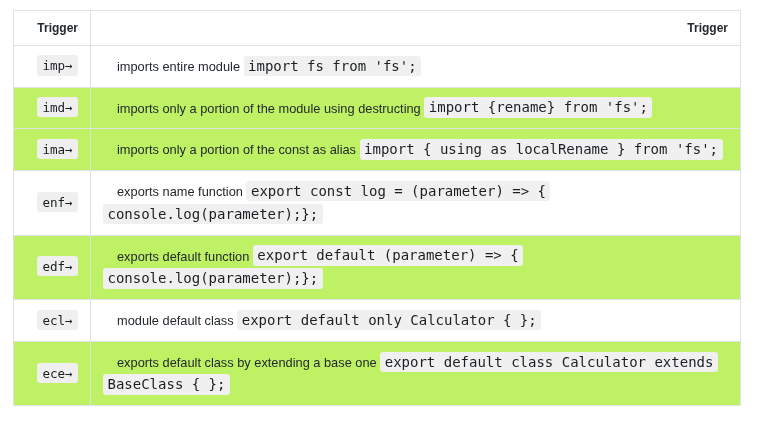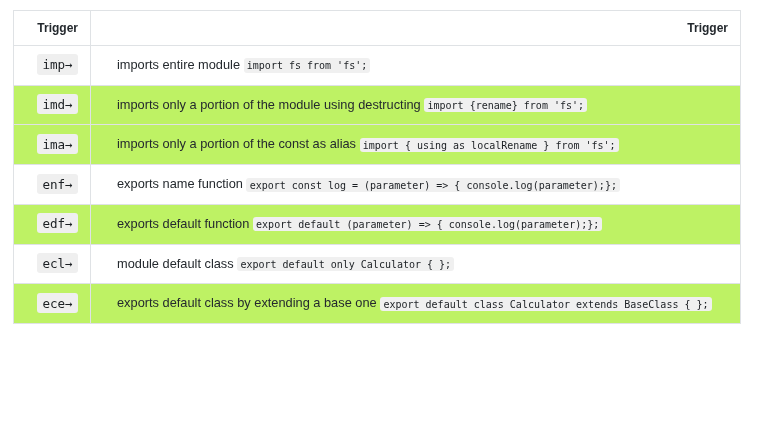--- a/index.html
+++ b/index.html
@@ -61,21 +61,21 @@
     padding-right: 13px;
     white-space: nowrap;
   }
 
   td.content-cell {
     text-align: left;
   }
 
   code {
     font-family: "DejaVu Sans Mono", monospace;
-    font-size: 10px;
+    font-size: 14px;
     background: #f0f0f0;
     border-radius: 3px;
     padding: 0.16em 0.32em;
     color: #1b1f23;
     box-decoration-break: clone;
     -webkit-box-decoration-break: clone;
   }
 
   code.trigger-code {
     font-size: 12.6px;

